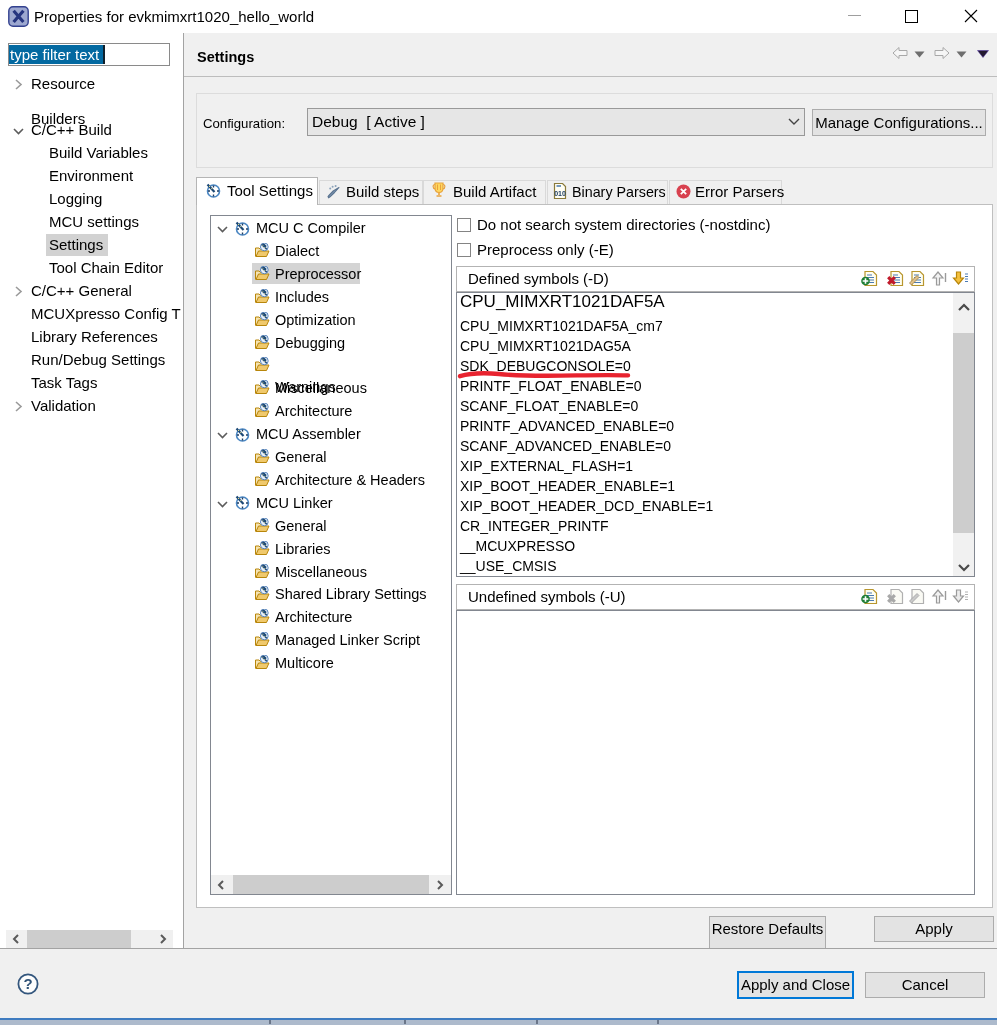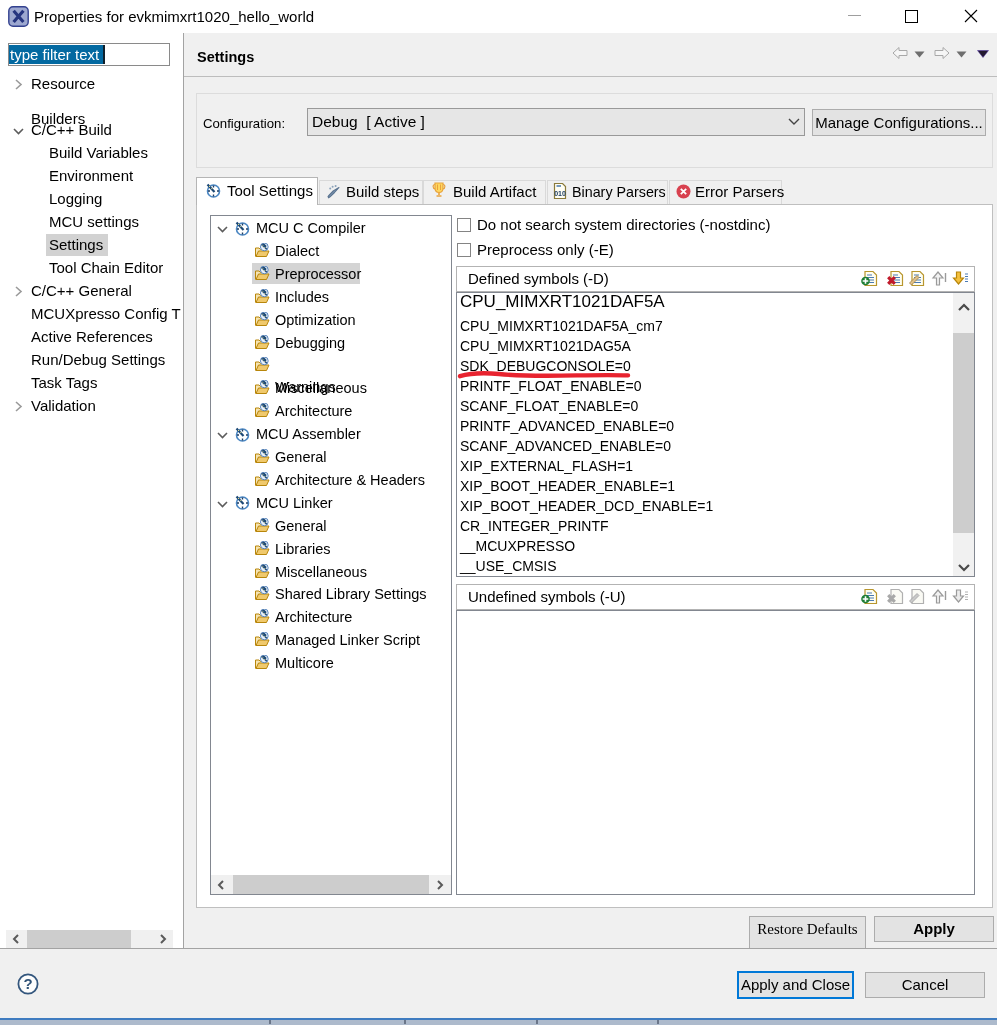--- a/index.html
+++ b/index.html
@@ -48,21 +48,21 @@
     <div class="t" style="left:49px;top:189px;">Logging</div>
     <div class="t" style="left:49px;top:212px;">MCU settings</div>
     <div class="abs" style="left:46px;top:234px;width:62px;height:22px;background:#d2d2d2;"></div>
     <div class="t" style="left:49px;top:235px;">Settings</div>
     <div class="t" style="left:49px;top:258px;">Tool Chain Editor</div>
     <svg class="abs" style="left:14px;top:286px" width="9" height="11" viewBox="0 0 9 11">
       <path d="M2 1 L7 5.5 L2 10" stroke="#9a9a9a" stroke-width="1.6" fill="none"></path>
     </svg>
     <div class="t" style="left:31px;top:281px;">C/C++ General</div>
     <div class="t" style="left:31px;top:304px;">MCUXpresso Config T</div>
-    <div class="t" style="left:31px;top:327px;">Active References</div>
+    <div class="t" style="left:31px;top:327px;">Library References</div>
     <div class="t" style="left:31px;top:350px;">Run/Debug Settings</div>
     <div class="t" style="left:31px;top:373px;">Task Tags</div>
     <svg class="abs" style="left:14px;top:401px" width="9" height="11" viewBox="0 0 9 11">
       <path d="M2 1 L7 5.5 L2 10" stroke="#9a9a9a" stroke-width="1.6" fill="none"></path>
     </svg>
     <div class="t" style="left:31px;top:396px;">Validation</div>
   </div>
 
 <div class="abs" style="left:6px;top:930px;width:167px;height:18px;background:#f0f0f0;"></div>
 <div class="abs" style="left:27px;top:930px;width:104px;height:18px;background:#cdcdcd;"></div>
@@ -480,22 +480,22 @@
     <path d="M15.5 3 L15.5 12" stroke="#9a9a9a" stroke-width="1.4"></path>
     </svg>
     <svg class="abs" style="left:952px;top:588px" width="17" height="17" viewBox="0 0 17 17">
     <path d="M4.5 2 L4.5 8 L1.5 8 L6.5 14 L11.5 8 L8.5 8 L8.5 2 Z" fill="#ececec" stroke="#9a9a9a" stroke-width="1.2"></path>
     <path d="M13 4 L16 4 M13 6.5 L16 6.5 M13 9 L16 9 M13 11.5 L16 11.5" stroke="#b0b0b0" stroke-width="1"></path>
     </svg>
   </div>
 
 <div class="abs" style="left:456px;top:610px;width:519px;height:285px;background:#fff;border:1px solid #828790;box-sizing:border-box;"></div>
 
-<div class="btn" style="left:749px;top:916px;width:117px;height:39px;line-height:24px;font-family:Liberation Serif, serif;">Restore Defaults</div>
-<div class="btn" style="left:874px;top:916px;width:120px;height:26px;line-height:24px;font-weight:bold;">Apply</div>
+<div class="btn" style="left:709px;top:916px;width:117px;height:39px;line-height:24px;">Restore Defaults</div>
+<div class="btn" style="left:874px;top:916px;width:120px;height:26px;line-height:24px;">Apply</div>
 
 <div class="abs" style="left:0;top:948px;width:997px;height:1px;background:#a3a3a3;"></div>
 <div class="abs gray" style="left:0;top:949px;width:997px;height:69px;"></div>
 <svg class="abs" style="left:17px;top:973px" width="22" height="22" viewBox="0 0 22 22">
   <circle cx="11" cy="11" r="9.6" fill="#fdfdfd" stroke="#33567d" stroke-width="1.8"></circle>
   <text x="11" y="16.2" text-anchor="middle" font-size="15" font-weight="bold" fill="#2e5176" font-family="Liberation Sans">?</text>
 </svg>
 <div class="btn" style="left:737px;top:971px;width:117px;height:28px;line-height:24px;border:2px solid #0078d7;">Apply and Close</div>
 <div class="btn" style="left:865px;top:972px;width:120px;height:26px;line-height:24px;">Cancel</div>
 

